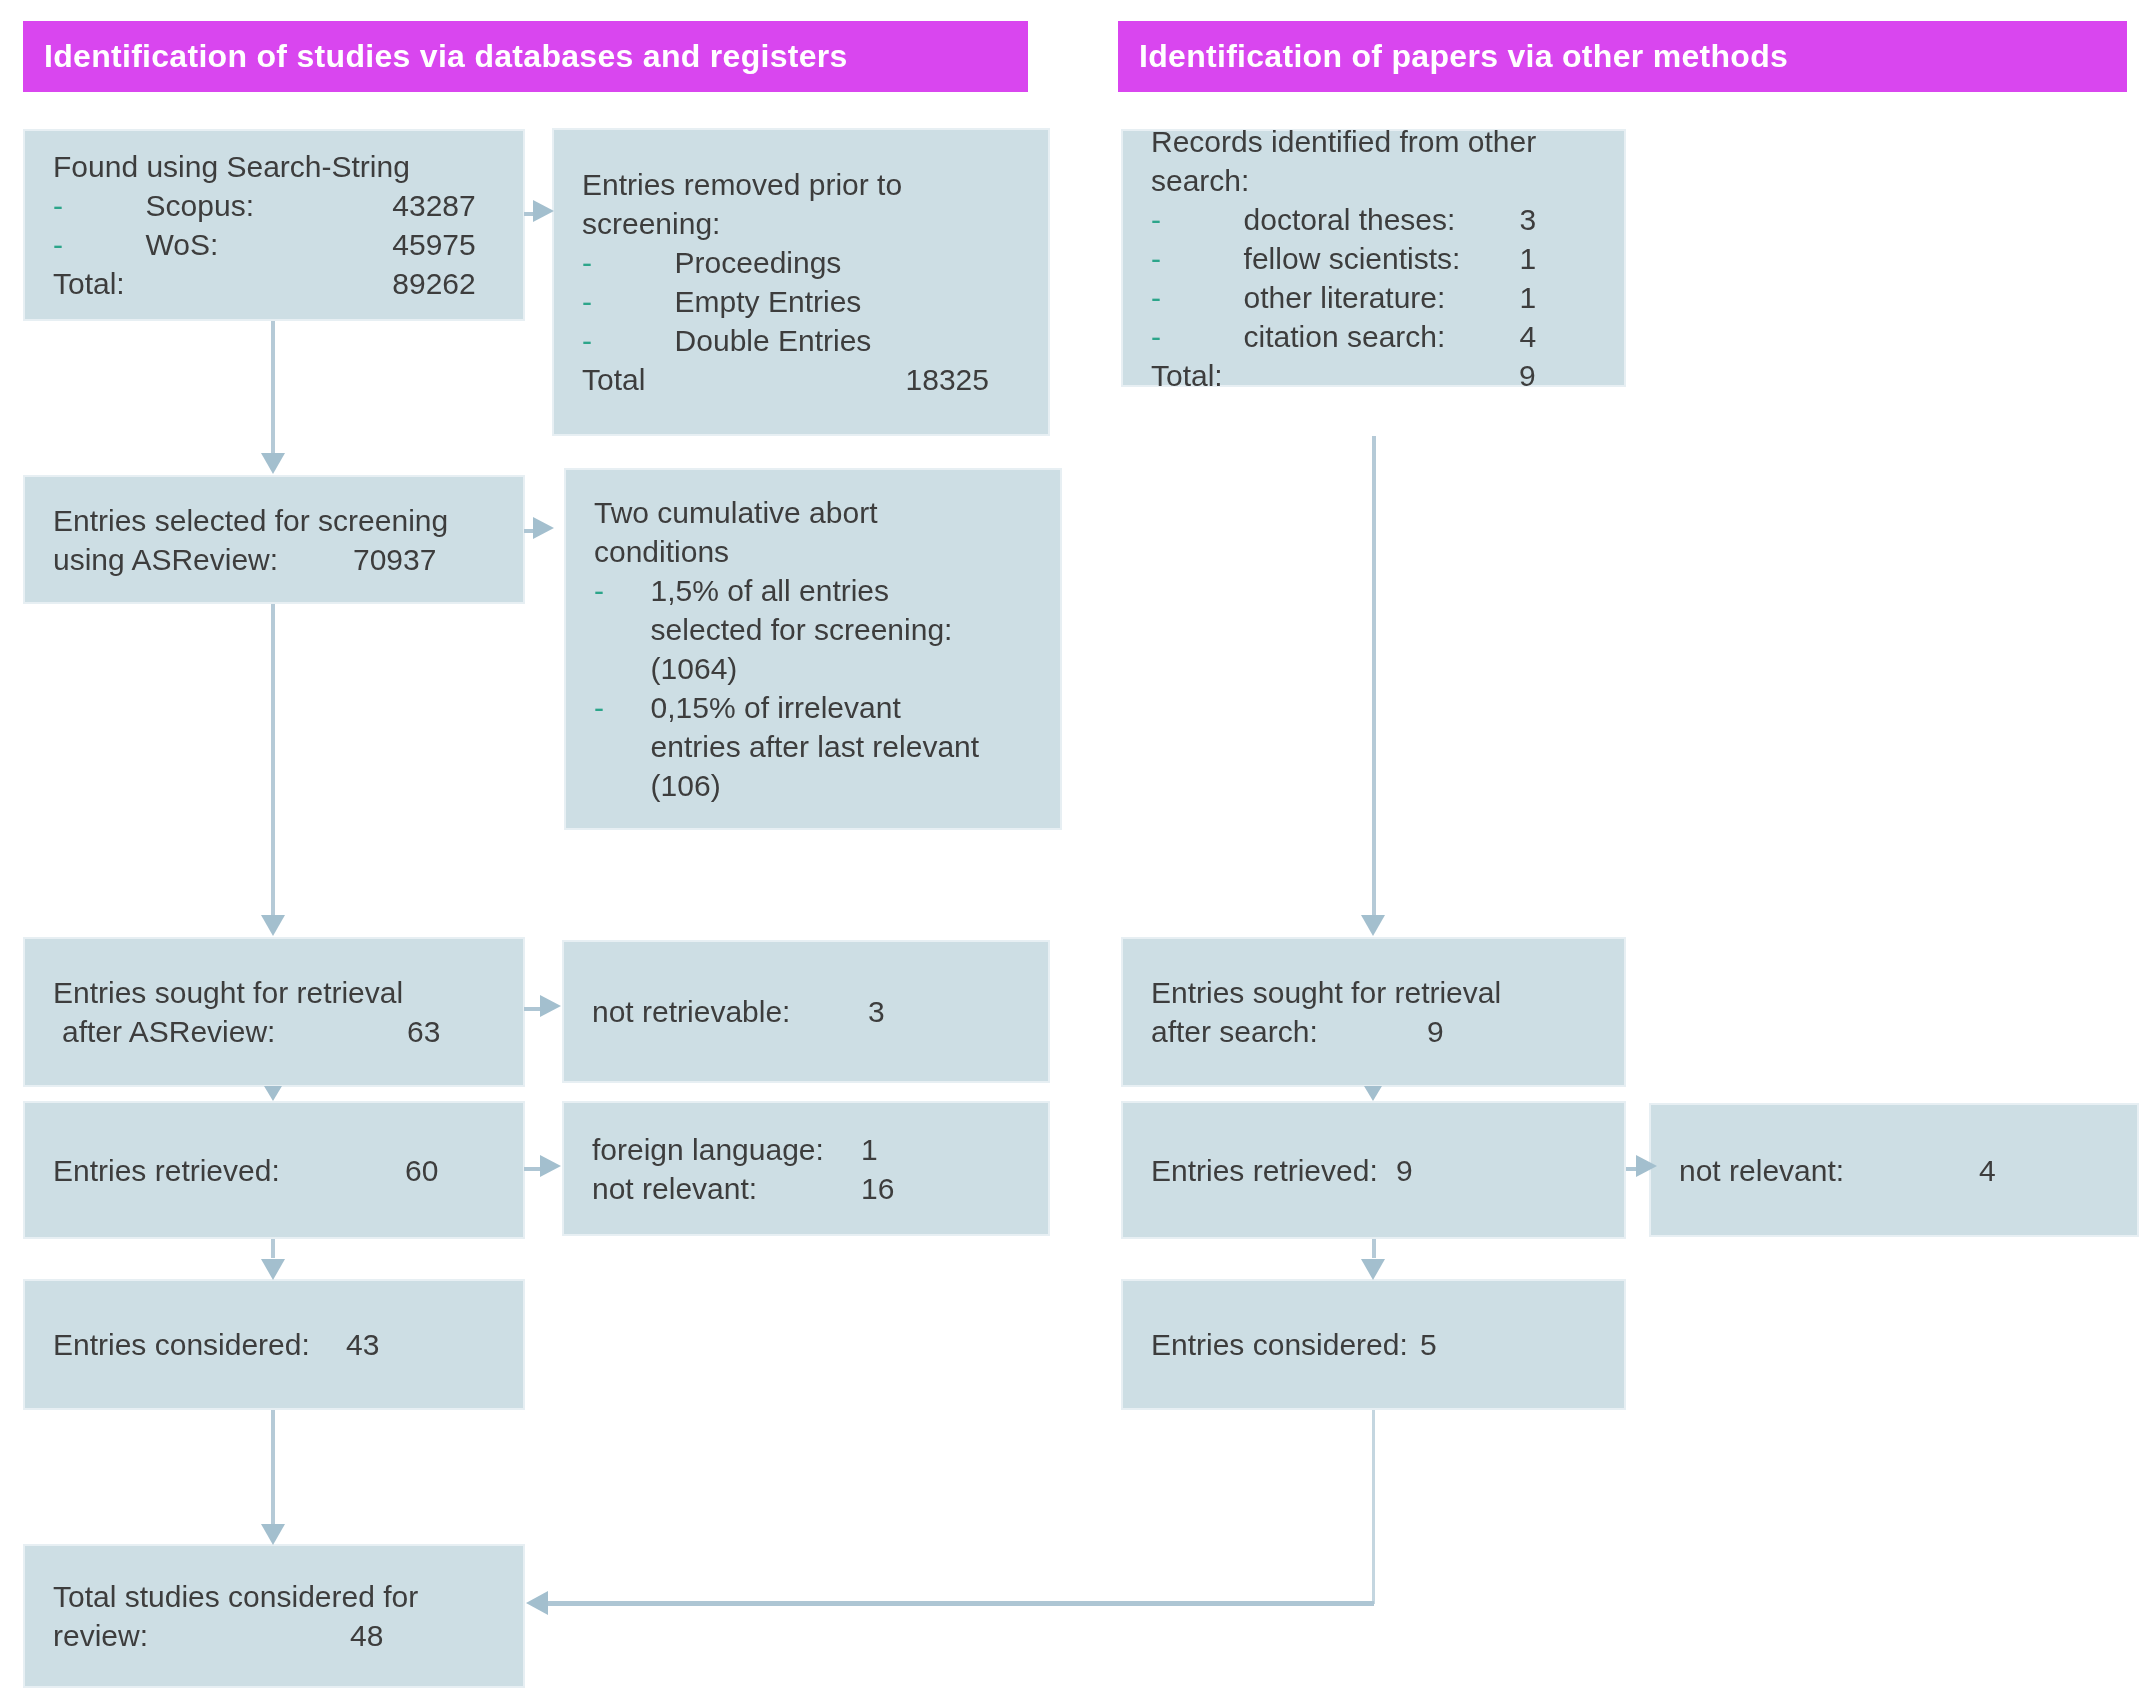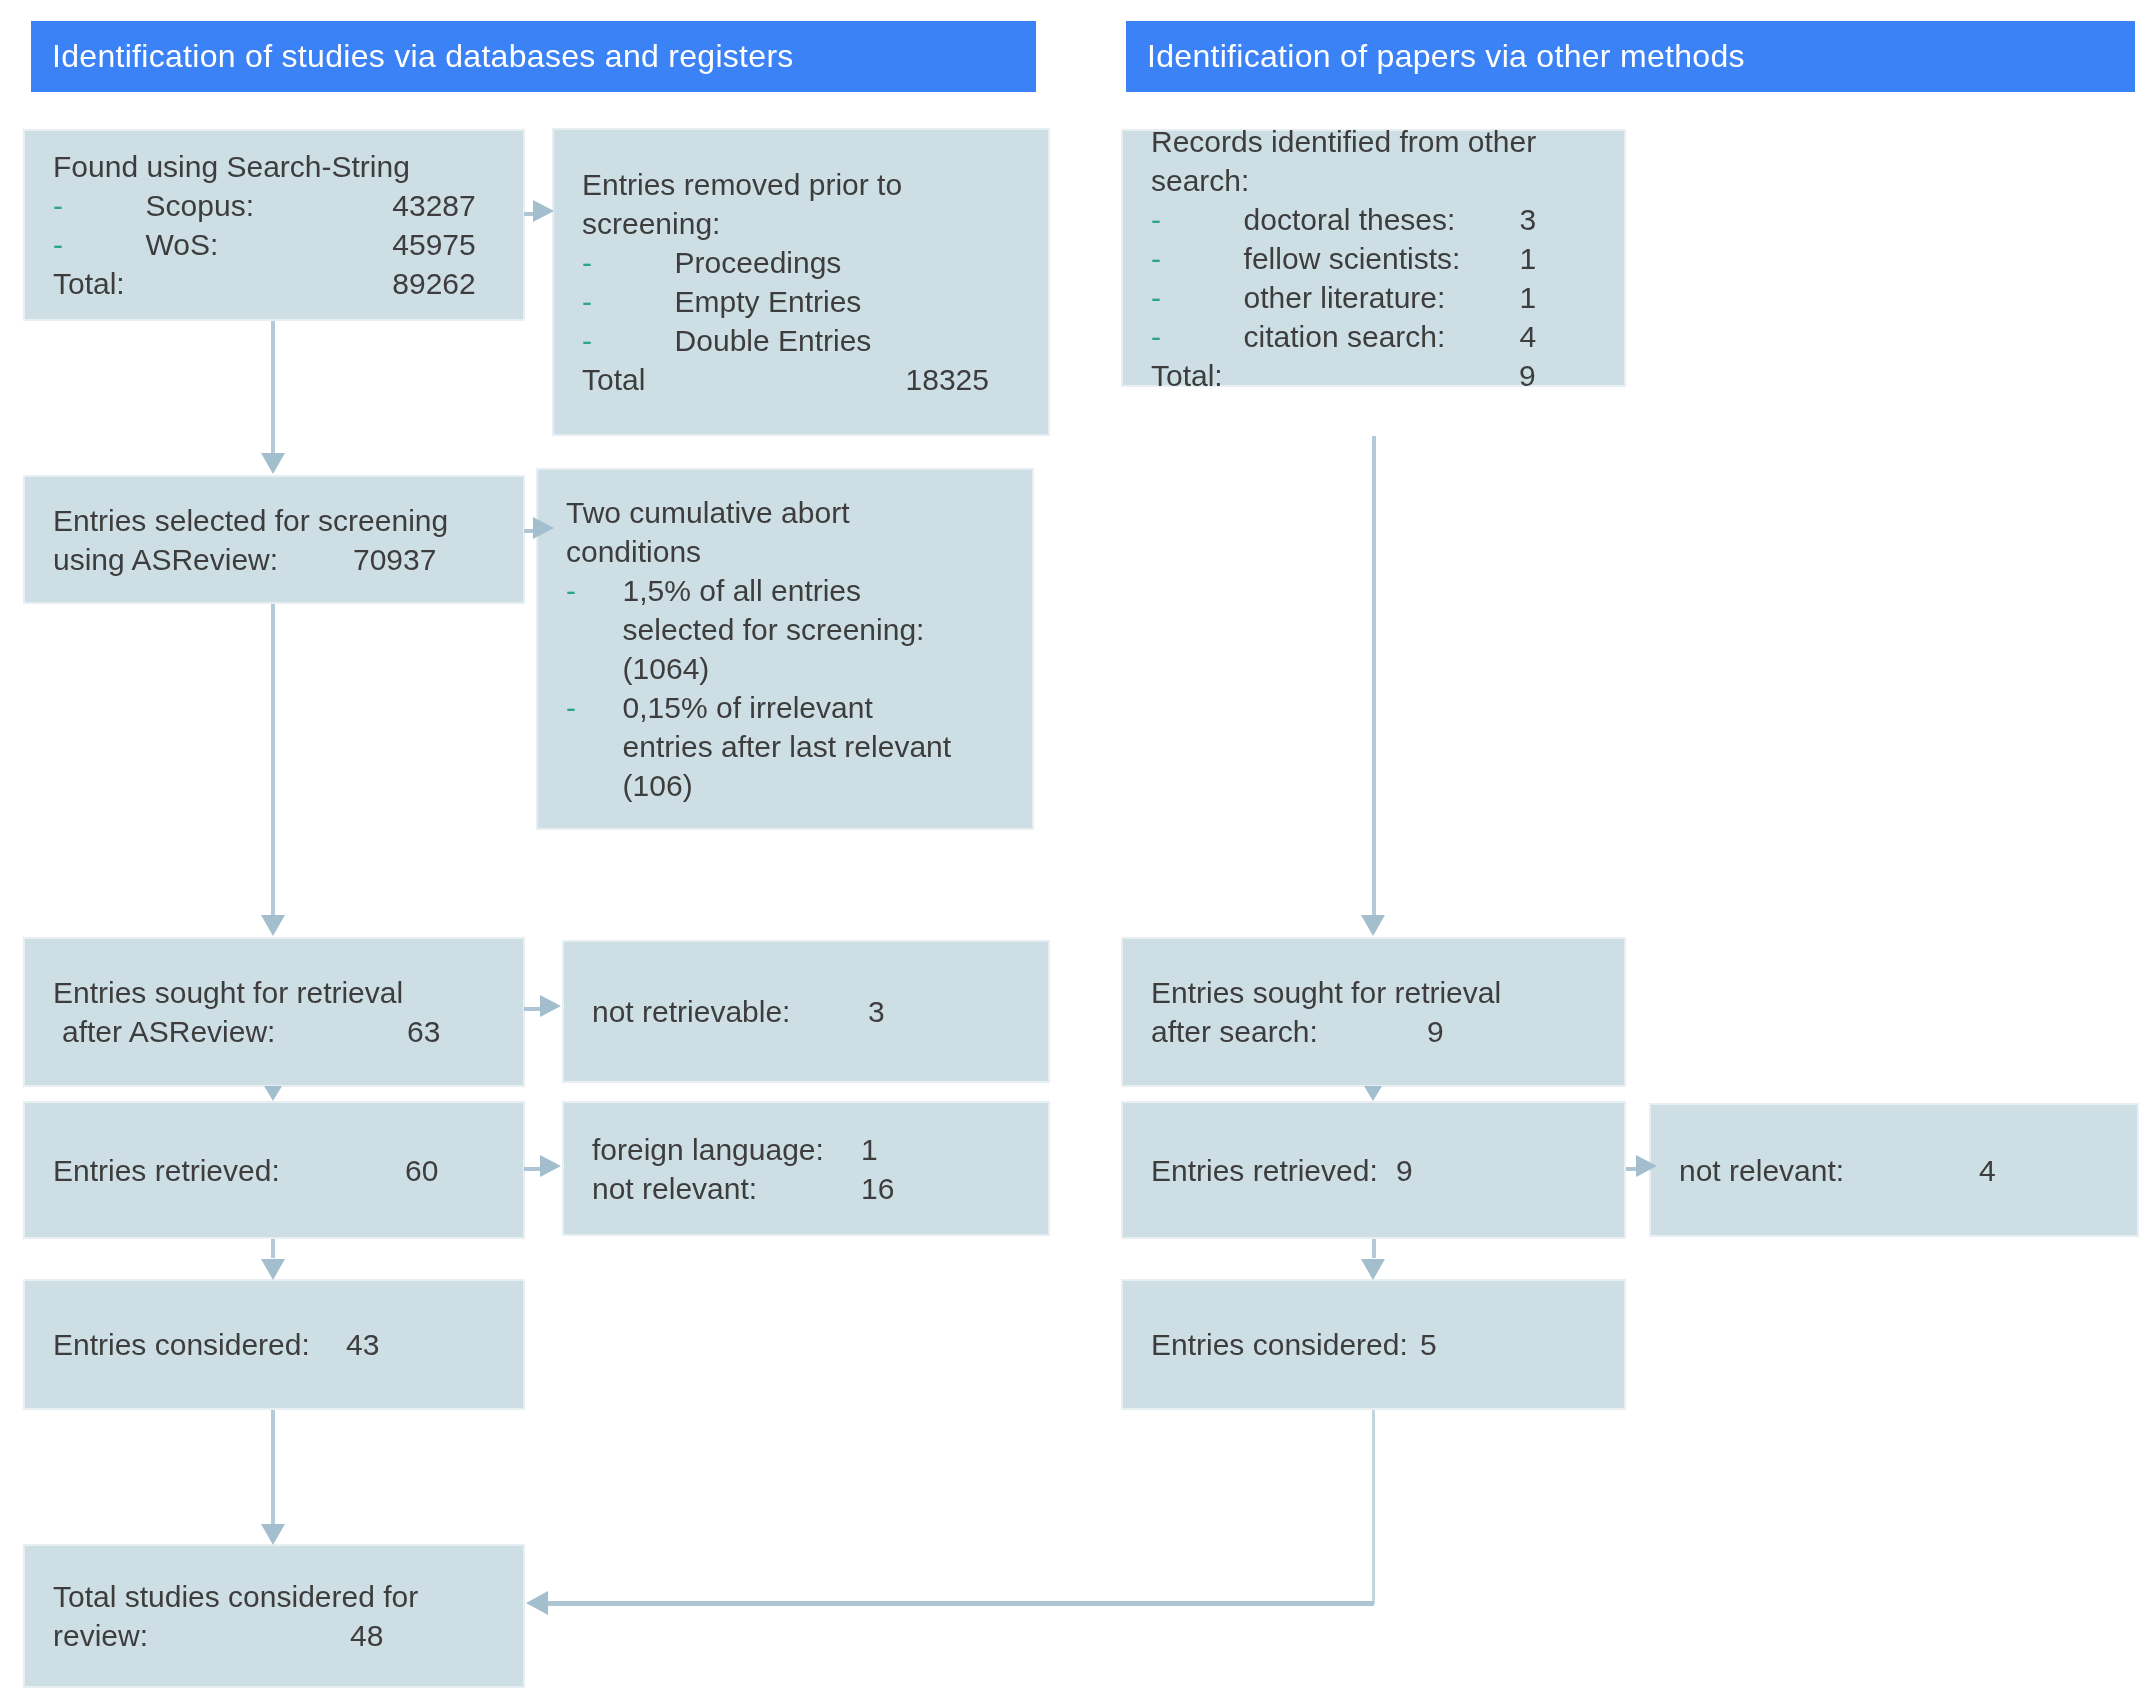--- a/index.html
+++ b/index.html
@@ -1,19 +1,19 @@
 <!DOCTYPE html>
 <html style="font-size:11px"><head>
 <meta charset="utf-8">
 <style>
   html,body{margin:0;padding:0;background:#ffffff;}
   body{width:2151px;height:1706px;position:relative;font-family:"Liberation Sans",sans-serif;color:#3d3d3d;}
   .canvas{position:absolute;left:0;top:0;width:2151px;height:1706px;}
-  .hdr{position:absolute;height:71px;background:#3b82f6;color:#ffffff;display:flex;align-items:center;
-       font-size:32px;font-weight:400;padding-left:21px;box-sizing:border-box;letter-spacing:0.3px;margin-left:8px;}
+  .hdr{position:absolute;height:71px;background:#d946ef;color:#ffffff;display:flex;align-items:center;
+       font-size:32px;font-weight:700;padding-left:21px;box-sizing:border-box;letter-spacing:0.3px;}
   .box{position:absolute;background:#cddee4;border:2.8px solid #e7eff3;box-sizing:border-box;
        display:flex;flex-direction:column;justify-content:center;
        padding:12.4px 28px;font-size:30px;line-height:39px;}
   .r{display:flex;align-items:flex-start;}
   .dash{color:#2ca58a;width:16.6px;flex:0 0 16.6px;}
   .ml{margin-left:76px;}
   .ml60{margin-left:40px;}
   .grow{flex:1;}
   .val-r{margin-left:auto;padding-right:19.3px;}
   .val-r2{margin-left:auto;padding-right:31px;}
@@ -90,21 +90,21 @@
   </div>
 
   <div class="box" style="left:23px;top:475px;width:502px;height:129px;">
     <div>Entries selected for screening</div>
     <div class="r">
       <span class="w435">using ASReview:</span>
       <span>70937</span>
     </div>
   </div>
 
-  <div class="box" style="left:536px;top:468px;width:498px;height:362px;">
+  <div class="box" style="left:564px;top:468px;width:498px;height:362px;">
     <div>Two cumulative abort</div>
     <div>conditions</div>
     <div class="r">
       <span class="dash">-</span>
       <span class="ml60 wrapitem">1,5% of all entries selected for screening: (1064)</span>
     </div>
     <div class="r">
       <span class="dash">-</span>
       <span class="ml60 wrapitem">0,15% of irrelevant entries after last relevant (106)</span>
     </div>

